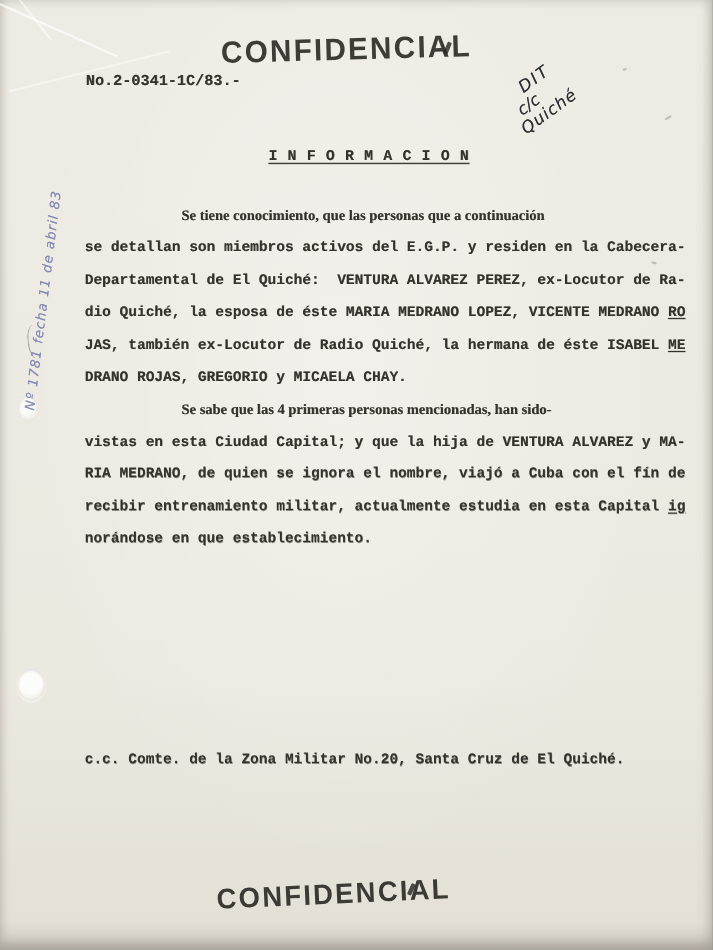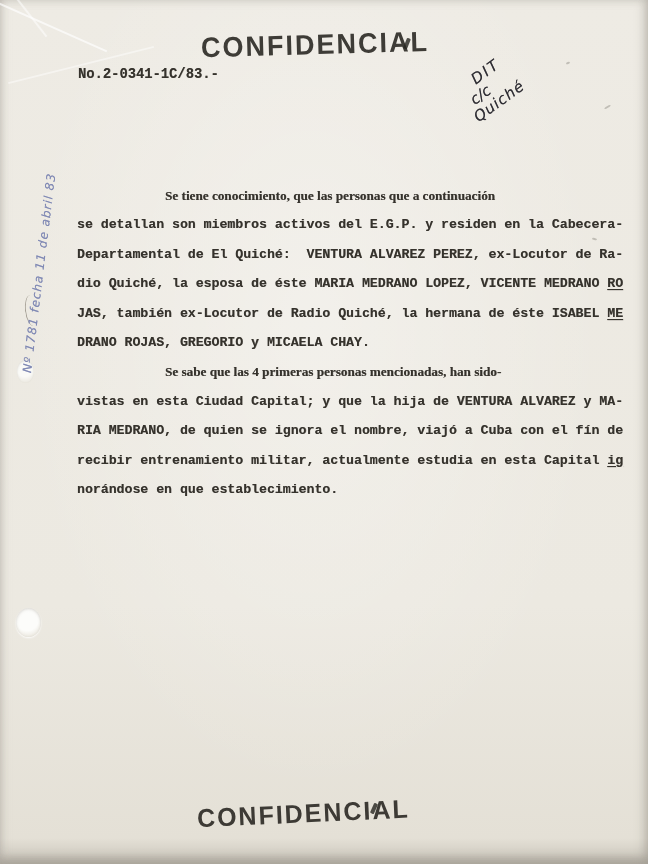--- a/index.html
+++ b/index.html
@@ -118,21 +118,23 @@
   <div class="type ref">No.2-0341-1C/83.-</div>
 
   <div class="hand hand-top-right">
     <div class="h1">DIT</div>
     <div class="h2">c/c</div>
     <div class="h3">Quiché</div>
   </div>
 
   <div class="hand hand-margin">Nº 1781 fecha 11 de abril 83</div>
 
+  <div class="type doc-title">I N F O R M A C I O N</div>
 
   <div class="type body-block"><div class="tline indent"><span>Se tiene conocimiento, que las personas que a continuación</span></div><div class="tline"><span>se detallan son miembros activos del E.G.P. y residen en la Cabecera-</span></div><div class="tline"><span>Departamental de El Quiché:  VENTURA ALVAREZ PEREZ, ex-Locutor de Ra-</span></div><div class="tline"><span>dio Quiché, la esposa de éste MARIA MEDRANO LOPEZ, VICENTE MEDRANO </span><span class="u">RO</span></div><div class="tline"><span>JAS, también ex-Locutor de Radio Quiché, la hermana de éste ISABEL </span><span class="u">ME</span></div><div class="tline"><span>DRANO ROJAS, GREGORIO y MICAELA CHAY.</span></div><div class="tline indent"><span>Se sabe que las 4 primeras personas mencionadas, han sido-</span></div><div class="tline"><span>vistas en esta Ciudad Capital; y que la hija de VENTURA ALVAREZ y MA-</span></div><div class="tline"><span>RIA MEDRANO, de quien se ignora el nombre, viajó a Cuba con el fín de</span></div><div class="tline"><span>recibir entrenamiento militar, actualmente estudia en esta Capital </span><span class="u">ig</span></div><div class="tline"><span>norándose en que establecimiento.</span></div></div>
 
 
+  <div class="type ccline">c.c. Comte. de la Zona Militar No.20, Santa Cruz de El Quiché.</div>
 
   <div class="stamp stamp-bottom">CONFIDENCIAL</div>
   <div class="stamp-mark mark-bottom"></div>
 
 </div>
 
 </body></html>

